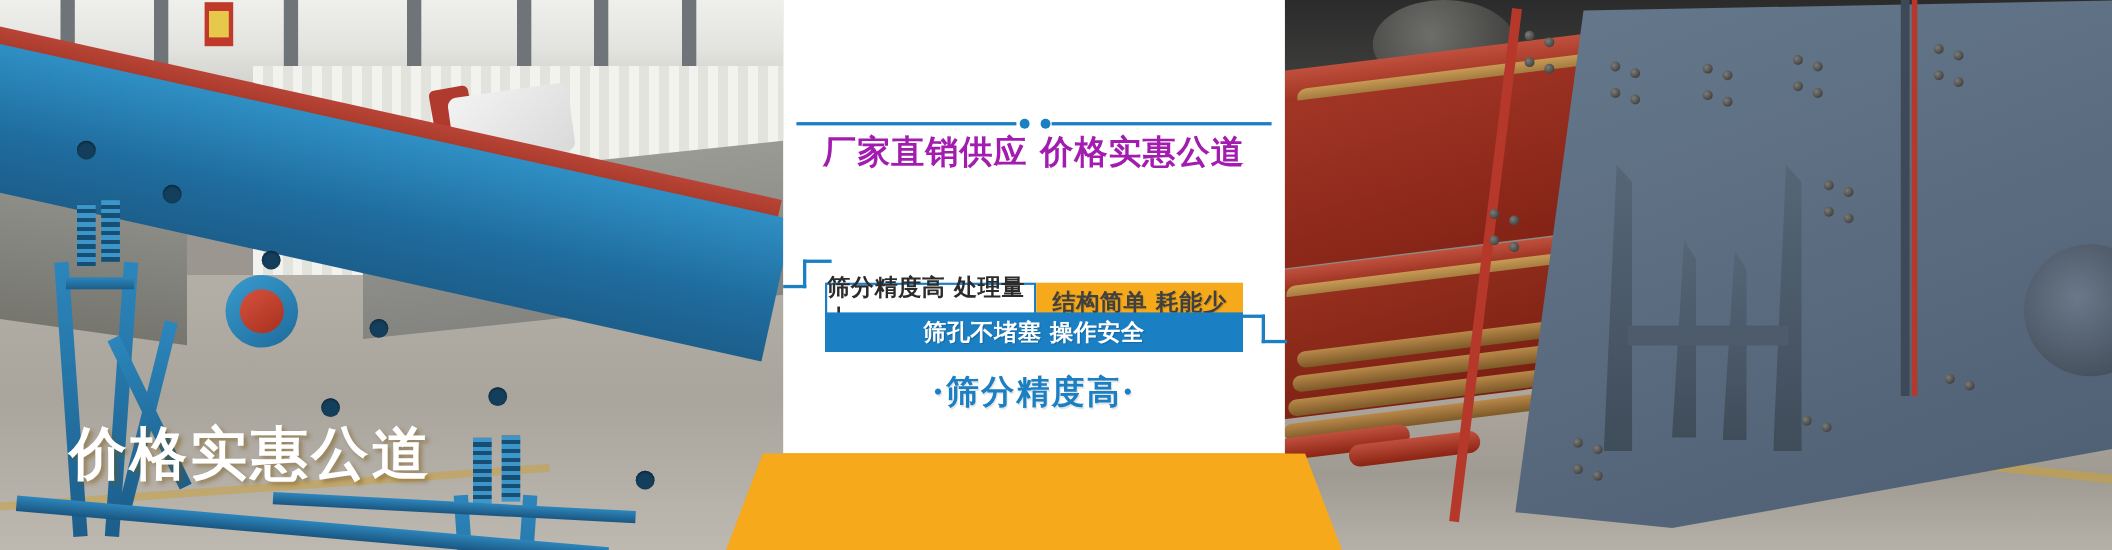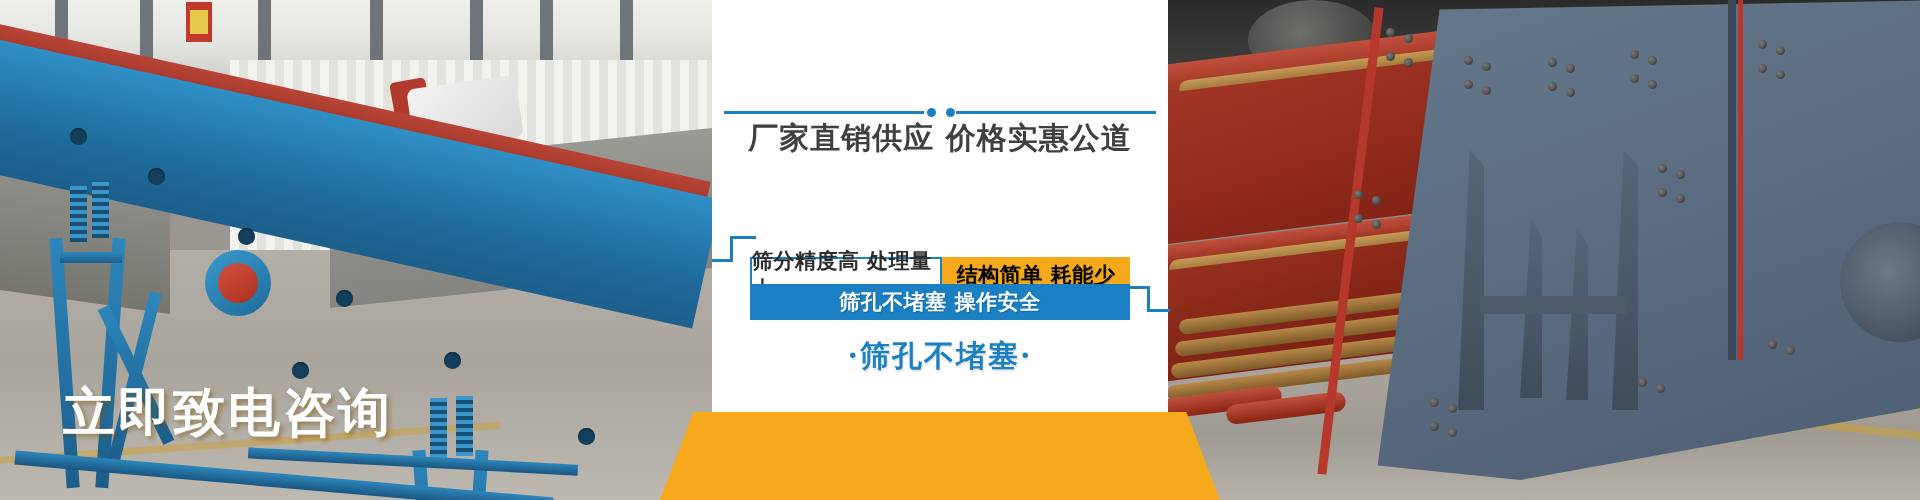--- a/index.html
+++ b/index.html
@@ -118,21 +118,21 @@
   .divider .ln{position:absolute;top:5px;height:3px;background:#1b7fc4;}
   .divider .ln.l{left:0;width:200px;}
   .divider .ln.r{left:232px;width:200px;}
   .divider .dot{position:absolute;top:2px;width:9px;height:9px;border-radius:50%;background:#1b7fc4;}
   .divider .dot.d1{left:203px;}
   .divider .dot.d2{left:222px;}
 
   .subtitle{
     position:absolute;left:0;top:118px;width:456px;text-align:center;
     font-family:"DejaVu Sans","Liberation Sans",sans-serif;
-    font-size:30px;font-weight:bold;color:#404040;letter-spacing:1px;
+    font-size:30px;font-weight:bold;color:#a21caf;letter-spacing:1px;
   }
 
   .pill{
     position:absolute;left:38px;top:166px;width:380px;height:44px;
     background:#1b7fc4;border-radius:22px;
     display:flex;align-items:center;justify-content:center;
     font-family:"DejaVu Serif","Liberation Serif",serif;
     font-size:25px;font-weight:bold;color:#ffffff;letter-spacing:1px;
     text-shadow:1px 2px 1px rgba(0,0,0,.18);
   }
@@ -143,21 +143,21 @@
   .feature-row.r1{top:230px;margin-top:27px;}
   .feature-row.r2{top:284px;}
 
   .fcell{
     flex:1;display:flex;align-items:center;justify-content:center;
     font-family:"DejaVu Serif","Liberation Serif",serif;
     font-size:21px;font-weight:bold;letter-spacing:.5px;
     box-sizing:border-box;
   }
   .fcell.white-blue{background:#ffffff;color:#2b2b2b;border:2px solid #1b7fc4;}
-  .fcell.yellow    {background:#f5a91b;color:#000000;text-shadow:1px 1px 1px rgba(0,0,0,.15);}
+  .fcell.yellow    {background:#f5a91b;color:#404040;text-shadow:1px 1px 1px rgba(0,0,0,.15);}
   .fcell.blue      {background:#1b7fc4;color:#ffffff;text-shadow:1px 1px 1px rgba(0,0,0,.18);}
   .fcell.white-yell{background:#ffffff;color:#2b2b2b;border:2px solid #f5a91b;}
 
   
   .elbow{position:absolute;}
   .elbow span{position:absolute;background:#1b7fc4;}
   .elbow.left{left:0px;top:236px;width:44px;height:36px;}
   .elbow.left .h1{left:18px;top:0;width:26px;height:3px;}
   .elbow.left .v1{left:18px;top:0;width:3px;height:26px;}
   .elbow.left .h2{left:0px;top:23px;width:21px;height:3px;}
@@ -344,20 +344,20 @@
     <div class="feature-row r2">
       <div class="fcell blue">筛孔不堵塞  操作安全</div>
     </div>
 
     <div class="elbow right">
       <span class="h1"></span>
         <span class="v1"></span>
         <span class="h2"></span>
     </div>
 
-    <div class="brand">·筛孔不堵塞·</div>
+    <div class="brand">·筛分精度高·</div>
   </div>
 
   <div class="yellow-band"></div>
   <div class="yellow-band-inner"></div>
-  <div class="cta">立即致电咨询</div>
+  <div class="cta">价格实惠公道</div>
 
 </div>
 
 </body></html>

